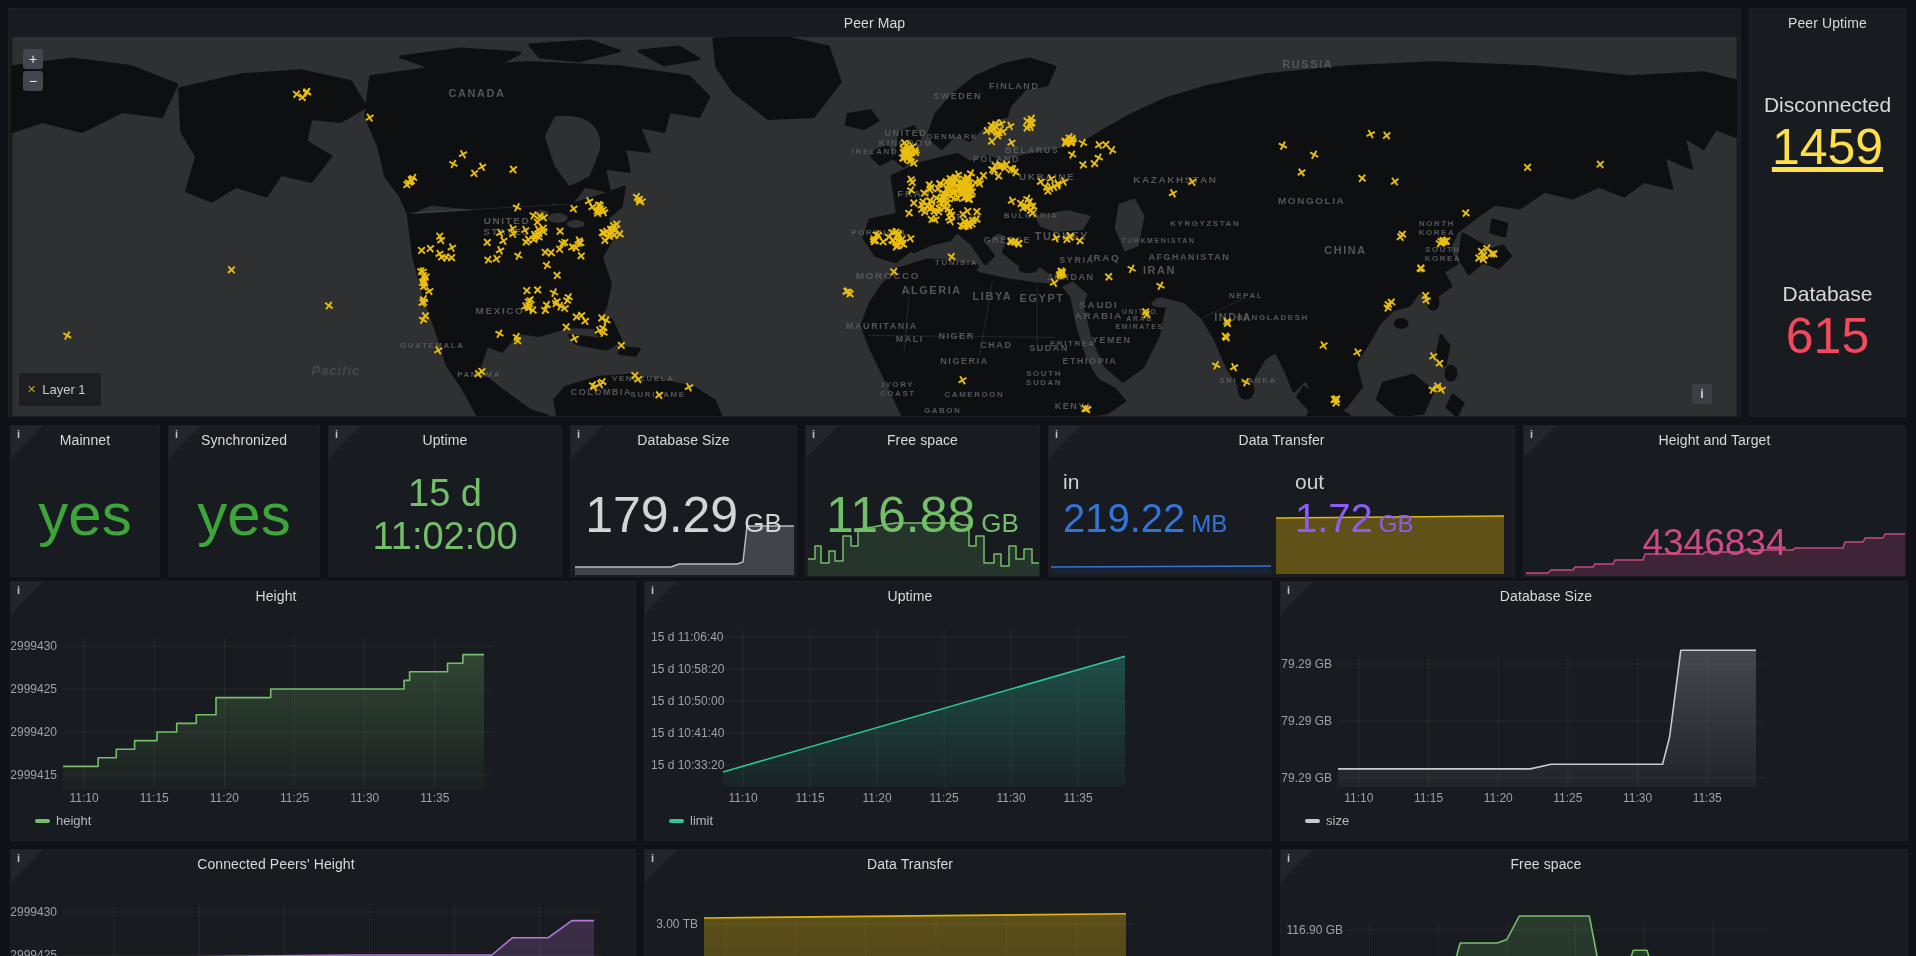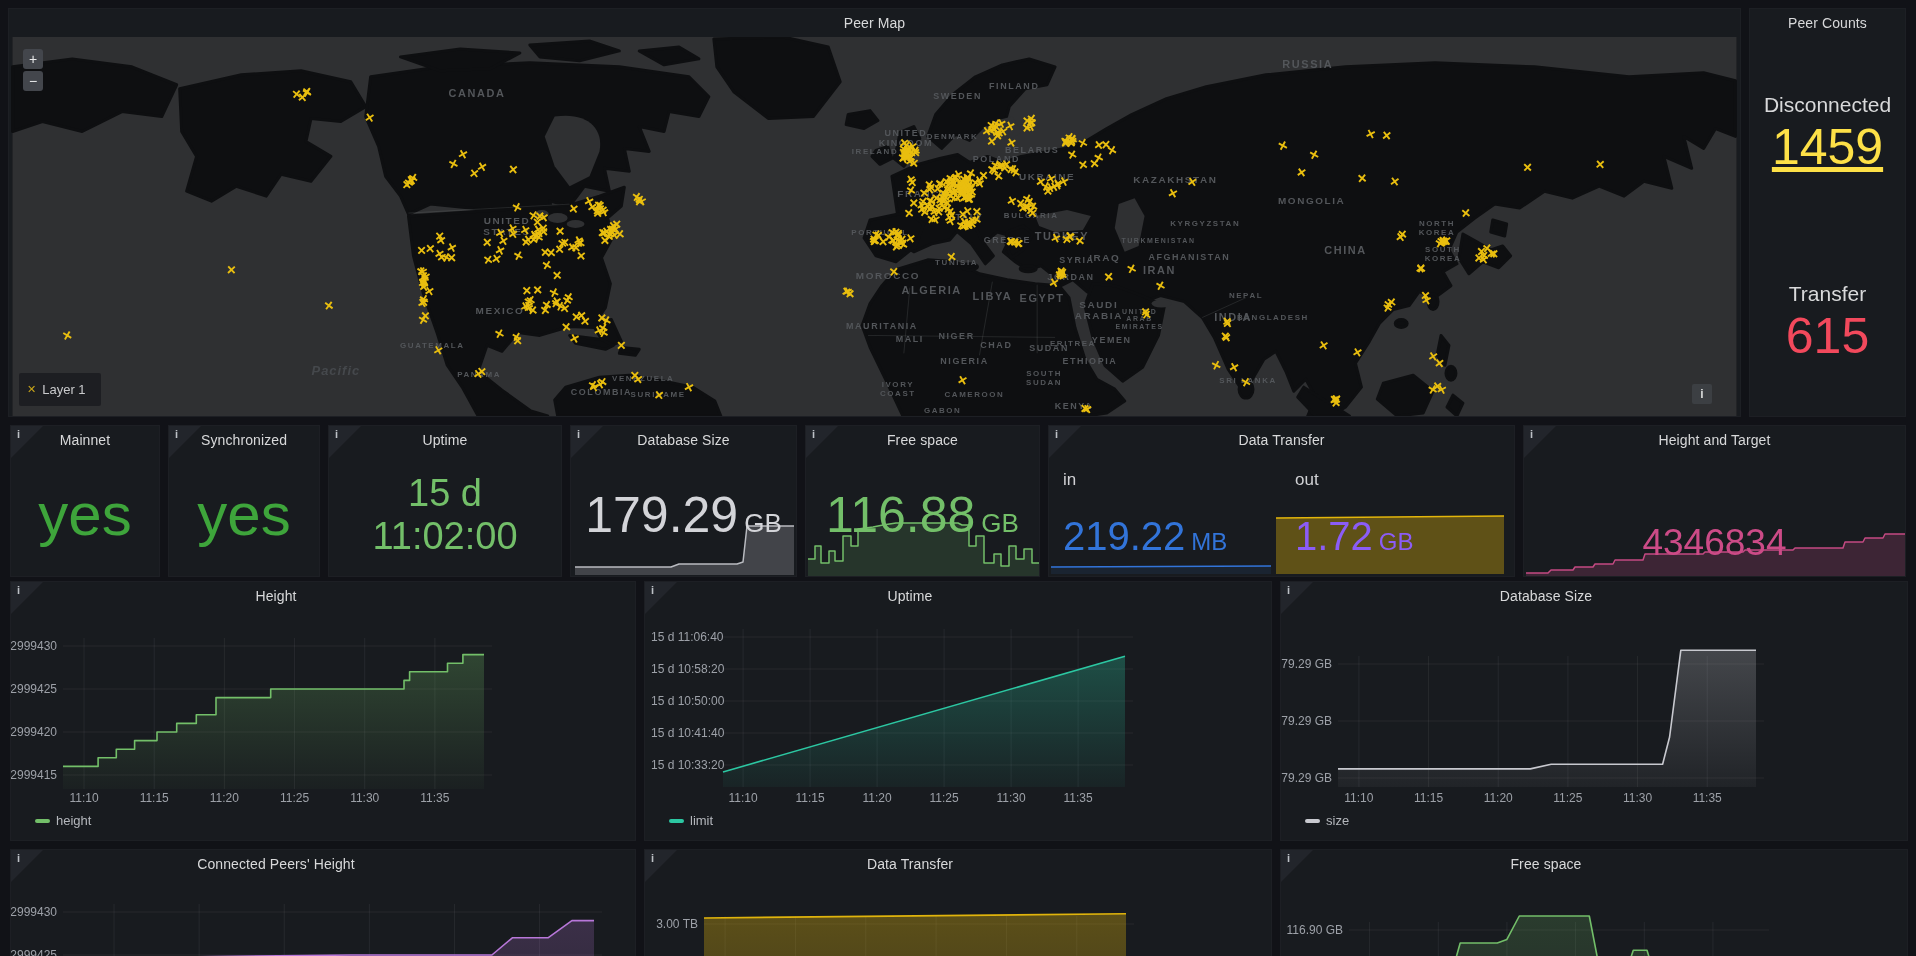--- a/index.html
+++ b/index.html
@@ -29,21 +29,21 @@
   .pc-value{position:absolute;left:0;right:0;text-align:center;font-size:50px;font-weight:500;line-height:1;}
   
   .stat-content{position:absolute;left:0;right:0;top:28px;bottom:0;display:flex;flex-direction:column;
     align-items:center;justify-content:center;z-index:3;pointer-events:none;}
   .stat-big{font-size:60px;font-weight:500;line-height:.9;}
   .stat-mid{font-size:38px;font-weight:500;line-height:1.12;text-align:center;}
   .stat-vu{display:flex;align-items:baseline;gap:6px;}
   .stat-vu .v{font-size:50px;font-weight:500;}
   .stat-vu .u{font-size:26px;font-weight:500;}
   .dt-block{position:absolute;top:44px;z-index:3;}
-  .dt-label{font-size:17px;color:#D0D1D4;margin-bottom:24px;}
+  .dt-label{font-size:21px;color:#D0D1D4;margin-bottom:2px;}
   .dt-vu{display:flex;align-items:baseline;gap:6px;}
   .dt-vu .v{font-size:40px;font-weight:500;}
   .dt-vu .u{font-size:24px;font-weight:500;}
   .spark{position:absolute;left:0;top:0;z-index:1;}
   .ht-value{position:absolute;left:0;right:0;top:96px;text-align:center;font-size:37px;font-weight:500;z-index:3;}
   .chart-mount{position:absolute;left:0;top:0;}
 </style>
 </head>
 <body>
 
@@ -641,24 +641,24 @@
       </div>
       <div class="layer-box">
         <span class="layer-x">✕</span>
         <span>Layer 1</span>
       </div>
       <div class="attr-btn">i</div>
     </div>
   </section>
 
   <section class="panel" id="panel-peercounts" style="left:1749px;top:8px;width:157px;height:409px;">
-    <div class="panel-title">Peer Counts</div>
+    <div class="panel-title">Peer Uptime</div>
     <div class="pc-label" style="top:84px;">Disconnected</div>
     <div class="pc-value" style="top: 113px; color: #fde047; text-decoration: underline;">1459</div>
-    <div class="pc-label" style="top:273px;">Transfer</div>
+    <div class="pc-label" style="top:273px;">Database</div>
     <div class="pc-value" style="top: 302px; color: rgb(242, 73, 92);">615</div>
   </section>
 
   <section class="panel" style="left:10px;top:425px;width:150px;height:152px;">
     <div class="icorner">
         <span>i</span>
       </div>
     <div class="panel-title">Mainnet</div>
     <div class="stat-content">
         <div class="stat-big" style="color: rgb(62, 165, 59);">yes</div>

